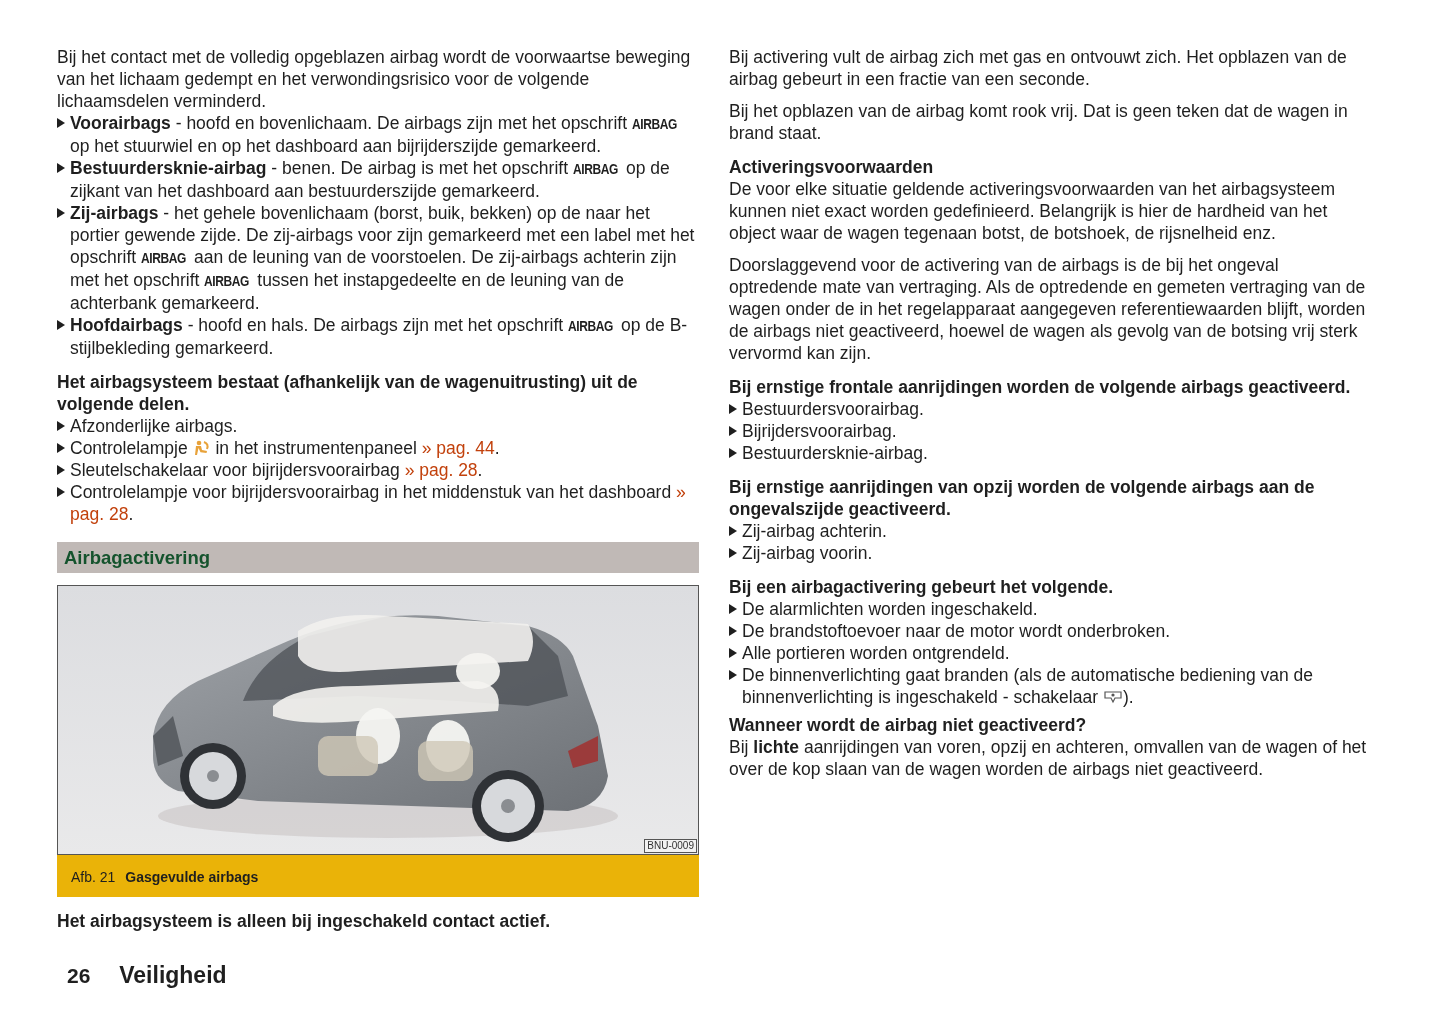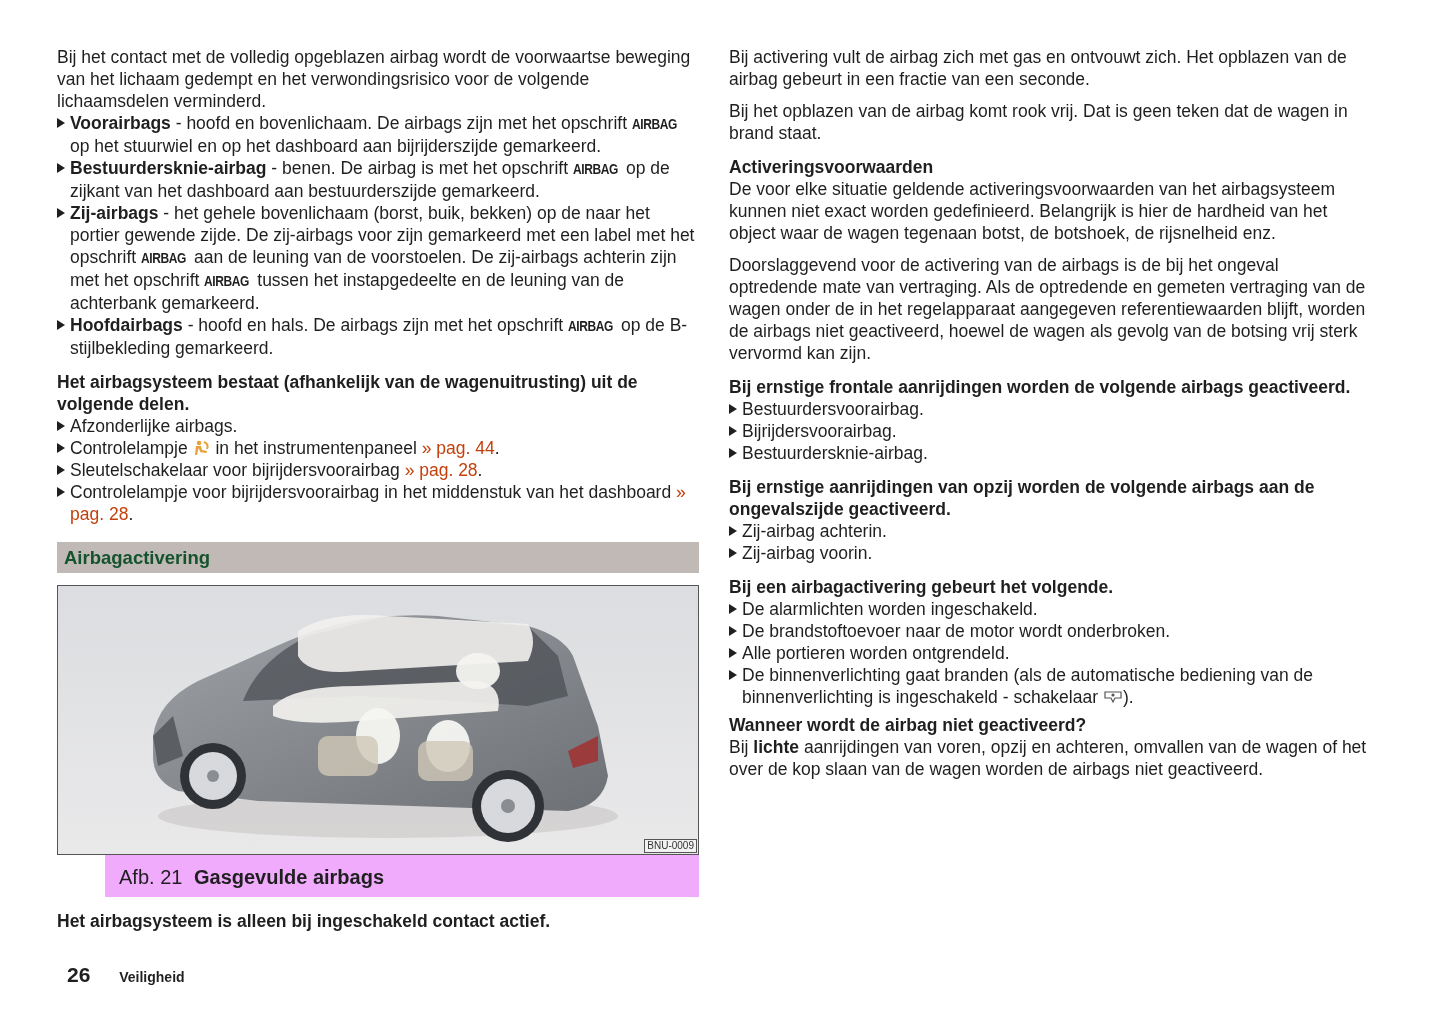--- a/index.html
+++ b/index.html
@@ -33,27 +33,27 @@
   }
   .figure {
     margin-top: 12px; height: 268px; border: 1px solid #555; background: #e2e2e4;
     position: relative; overflow: hidden;
   }
   .fig-id {
     position: absolute; right: 1px; bottom: 1px; font-size: 10px; line-height: 12px;
     border: 1px solid #555; background: #f2f2f2; padding: 0 2px; color: #333;
   }
   .caption {
-    background: #f0abfc; height: 42px; line-height: 44px; padding-left: 14px; font-size: 20px; margin-left: 48px;
+    background: #eab308; height: 42px; line-height: 44px; padding-left: 14px; font-size: 14px;
   }
   .caption .num { margin-right: 6px; }
   .bottom-note { margin-top: 13px; font-weight: bold; }
   .footer { position: absolute; left: 55px; top: 964px; font-weight: bold; }
   .footer .page-num { font-size: 21px; margin-right: 24px; margin-left: 12px; }
-  .footer .section { font-size: 14px; }
+  .footer .section { font-size: 23px; }
   .warn-icon { display: inline-block; width: 18px; height: 16px; vertical-align: -2px; }
   .switch-icon { display: inline-block; width: 20px; height: 14px; vertical-align: -1px; }
 </style>
 </head>
 <body>
 
 <div class="col col-left">
   <p style="text-align:left;">Bij het contact met de volledig opgeblazen airbag wordt de voorwaartse beweging van het lichaam gedempt en het verwondingsrisico voor de volgende lichaamsdelen verminderd.</p>
 
   <ul class="list">

